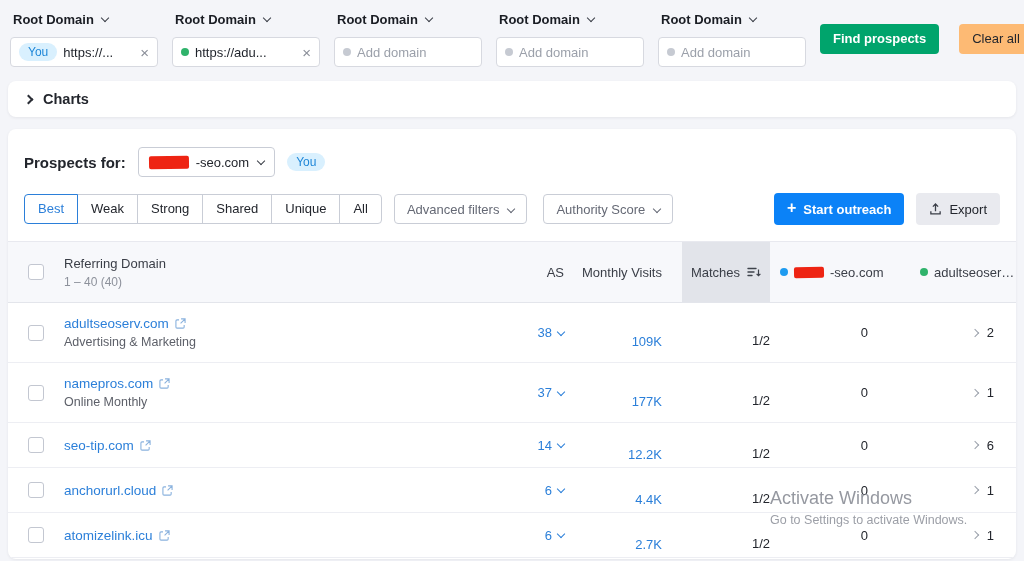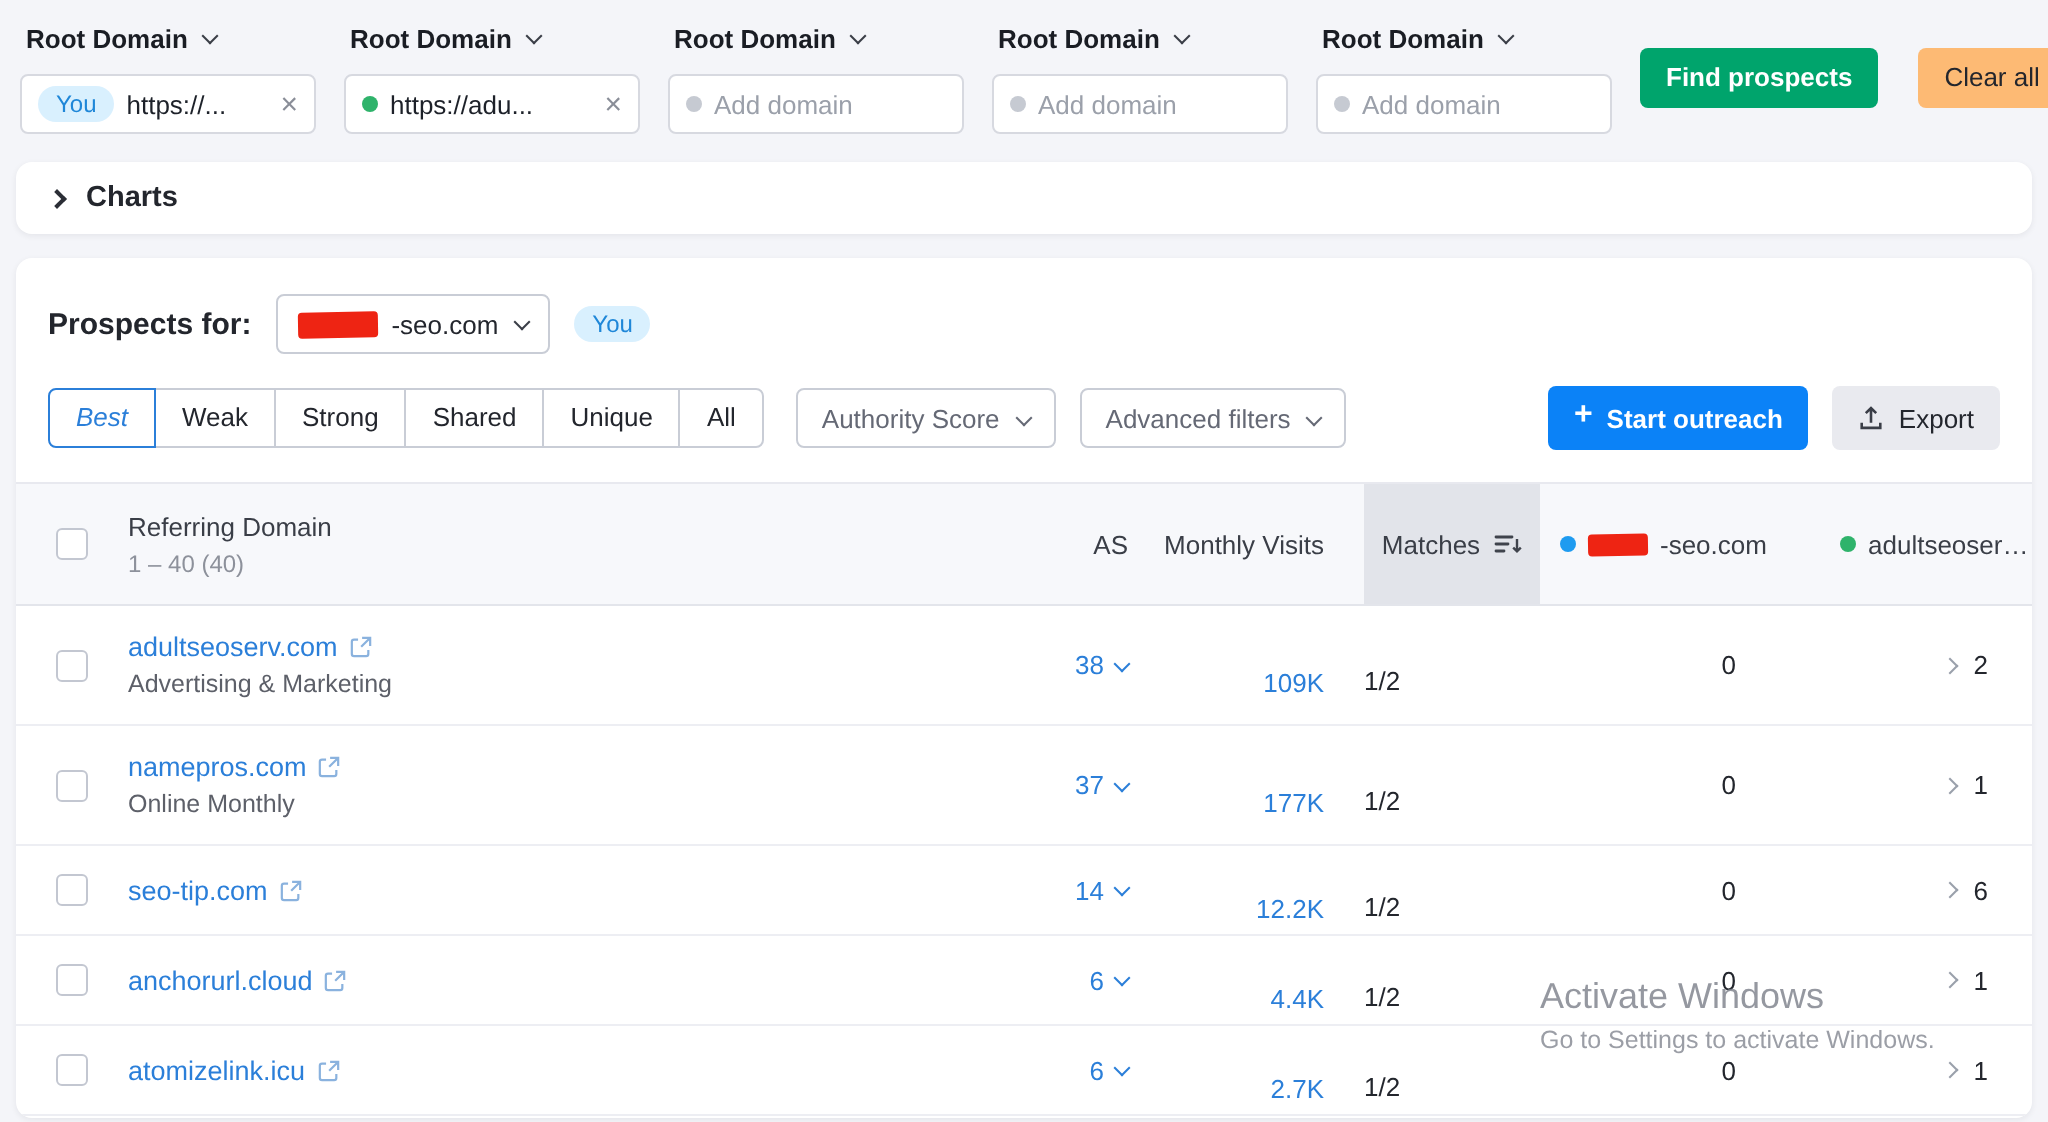--- a/index.html
+++ b/index.html
@@ -63,21 +63,21 @@
   .prospects-label { font-weight:bold; font-size:15px; }
   .domain-select { display:flex; align-items:center; gap:7px; border:1px solid #c9cdd6;
                    border-radius:4px; height:30px; padding:0 10px; cursor:pointer; background:#fff; }
   .domain-select .chev { color:#3a3e47; margin-left:2px; }
 
   
   .toolbar { display:flex; align-items:center; padding:2px 16px 16px; }
   .seg-group { display:flex; }
   .seg { border:1px solid #c9cdd6; background:#fff; height:30px; line-height:28px;
          padding:0 13px; margin-left:-1px; cursor:pointer; color:#23262d; position:relative; }
-  .seg:first-child { border-radius:4px 0 0 4px; margin-left:0;font-style:italic; }
+  .seg:first-child { border-radius:4px 0 0 4px; margin-left:0; }
   .seg:last-child { border-radius:0 4px 4px 0; }
   .seg.active { border-color:#2b7fd9; color:#2b7fd9; z-index:1; }
   .drop-btn { display:flex; align-items:center; gap:9px; border:1px solid #c9cdd6; background:#fff;
               border-radius:4px; height:30px; padding:0 12px; color:#656975; cursor:pointer; }
   .drop-btn .chev { margin-top:-1px; }
   .ml16 { margin-left:16px; } .ml12 { margin-left:12px; }
   .toolbar-right { margin-left:auto; display:flex; gap:12px; }
   .btn-outreach { background:#0b82f7; color:#fff; font-weight:bold; height:32px; }
   .btn-outreach .plus { font-size:16px; font-weight:bold; margin-top:-2px; }
   .btn-export { background:#e9eaef; color:#23262d; height:32px; }
@@ -102,21 +102,21 @@
   .trow.tall { min-height:60px; }
   .domain-link { display:inline-flex; align-items:center; gap:6px; color:#2b7fd9;
                  font-size:13.5px; text-decoration:none; cursor:pointer; }
   .ext-icon { color:#8ab2de; flex:none; }
   .domain-cat { color:#5d6069; font-size:12.5px; margin-top:4px; }
   .td-as { display:flex; justify-content:flex-end; padding-right:8px; }
   .as-link { display:inline-flex; align-items:center; gap:6px; color:#2b7fd9; cursor:pointer; }
   .as-link .chev { margin-top:-2px; }
   .td-monthly { text-align:right; padding-right:20px;margin-top:18px; }
   .monthly-link { color:#2b7fd9; cursor:pointer; }
-  .td-matches { text-align:left;margin-top:16px; }
+  .td-matches { text-align:right;margin-top:16px; }
   .td-you { text-align:right; padding-right:42px; }
   .td-comp { display:flex; justify-content:flex-end; padding-right:22px; }
   .expand-link { display:inline-flex; align-items:center; gap:9px; cursor:pointer; color:#23262d; }
   .expand-link .chev { color:#9aa0ab; }
 
   
   .watermark { position:absolute; left:770px; top:488px; pointer-events:none; z-index:10; }
   .watermark .l1 { font-size:18px; color:rgba(122,126,136,.8); }
   .watermark .l2 { font-size:12.5px; color:rgba(122,126,136,.75); margin-top:4px; }
 </style>
@@ -207,26 +207,26 @@
 
   <div class="toolbar">
     <div class="seg-group">
       <span class="seg active">Best</span>
       <span class="seg">Weak</span>
       <span class="seg">Strong</span>
       <span class="seg">Shared</span>
       <span class="seg">Unique</span>
       <span class="seg">All</span>
     </div>
+    <div class="drop-btn ml12">
+      <span>Advanced filters</span>
+      <span class="chev down"></span>
+    </div>
     <div class="drop-btn ml16">
       <span>Authority Score</span>
-      <span class="chev down"></span>
-    </div>
-    <div class="drop-btn ml12">
-      <span>Advanced filters</span>
       <span class="chev down"></span>
     </div>
     <div class="toolbar-right">
       <button class="btn btn-outreach">
         <span class="plus">+</span>
         <span>Start outreach</span>
       </button>
       <button class="btn btn-export">
         <svg width="13" height="14" viewBox="0 0 14 14">
           <path d="M7 9.5V1.8M4.2 4.4L7 1.6l2.8 2.8" fill="none" stroke="currentColor" stroke-width="1.4"></path>

